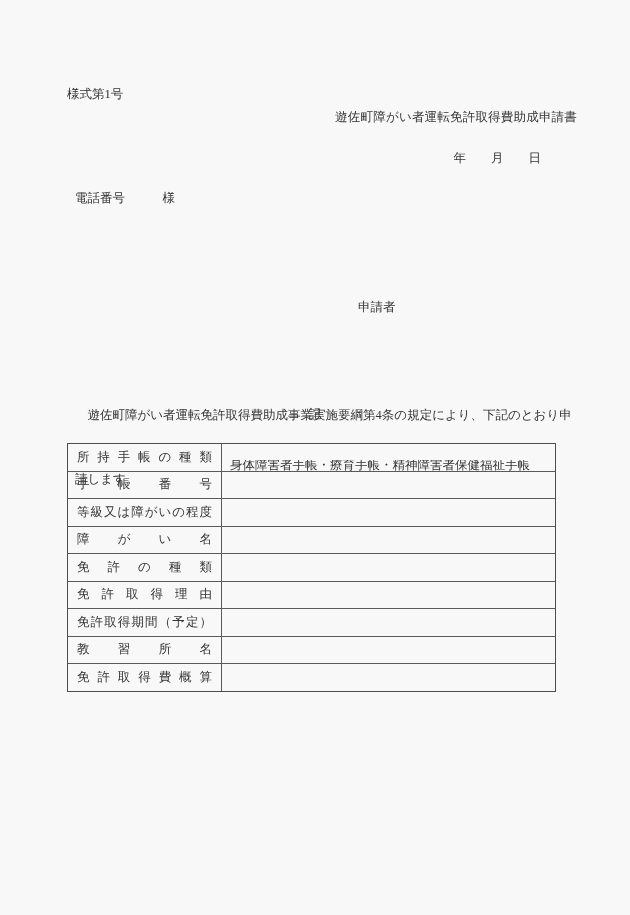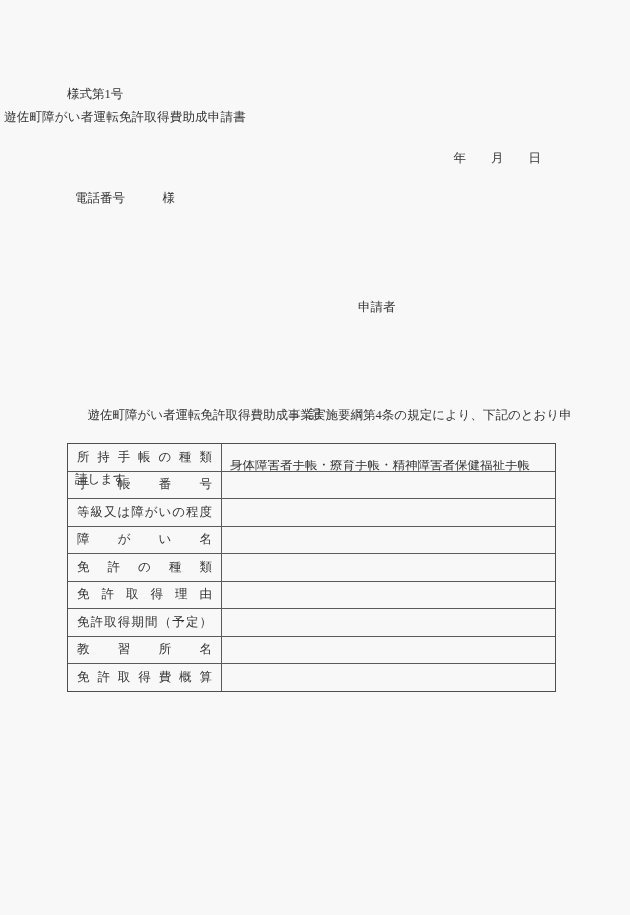--- a/index.html
+++ b/index.html
@@ -7,21 +7,21 @@
     width:630px;height:915px;
     background:#f8f8f8;
     font-family:"Liberation Serif","DejaVu Serif",serif;
     color:#333;
     font-size:12.5px;
     -webkit-font-smoothing:antialiased;
   }
   .page{position:relative;width:630px;height:915px;overflow:hidden;}
   .abs{position:absolute;white-space:pre;}
   .form-number{left:67px;top:86px;}
-  .doc-title{left:4px;top:109px;width:561px;text-align:left;white-space:pre;letter-spacing:.2px;}
+  .doc-title{left:16px;top:109px;width:561px;text-align:right;white-space:pre;letter-spacing:.2px;}
   .date-line{top:150px;right:89px;text-align:left;}
   .addressee{left:75px;top:190px;}
   .applicant{left:358px;top:236px;}
   .applicant-heading{line-height:18.5px;margin-bottom:4px;white-space:pre;margin-top:32px;}
   .applicant-field{line-height:18.5px;padding-left:14px;white-space:pre;}
   .body-text{left:75px;top:346px;width:500px;}
   .body-line{line-height:19px;white-space:pre;}
   .record-marker{left:0;top:406px;width:630px;text-align:center;}
   .form-table{
     position:absolute;left:67px;top:443px;width:489px;

